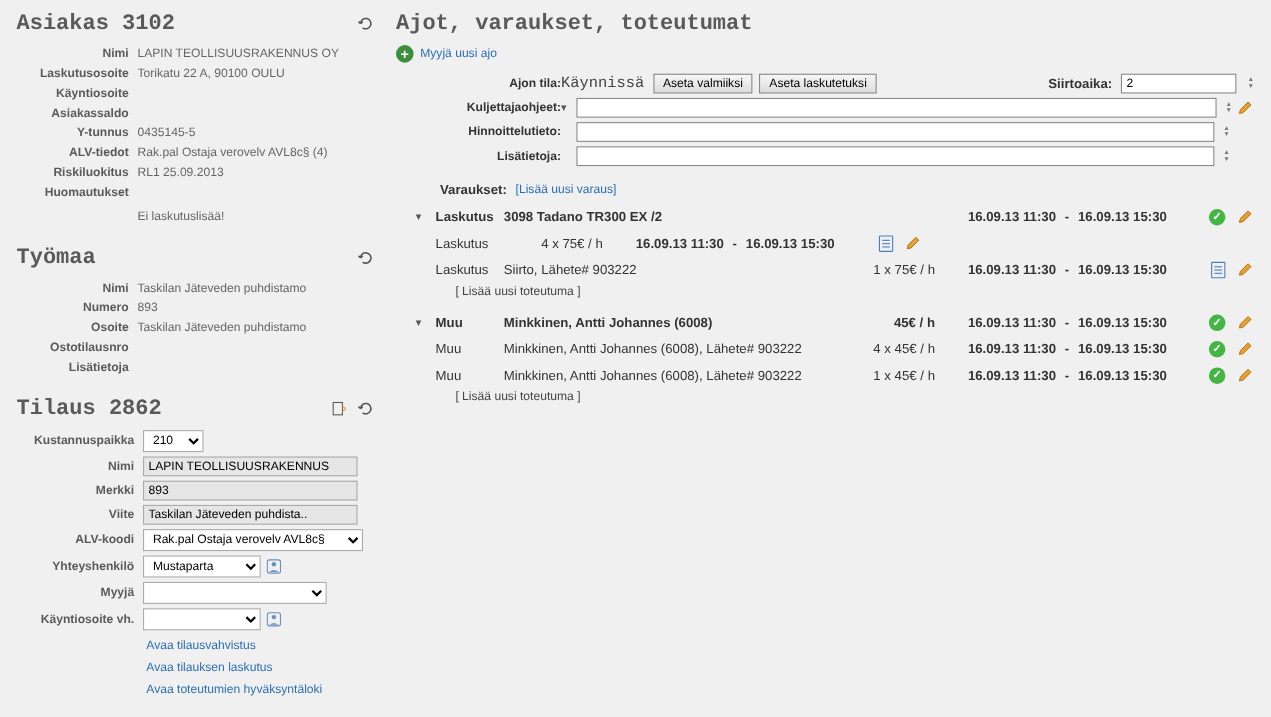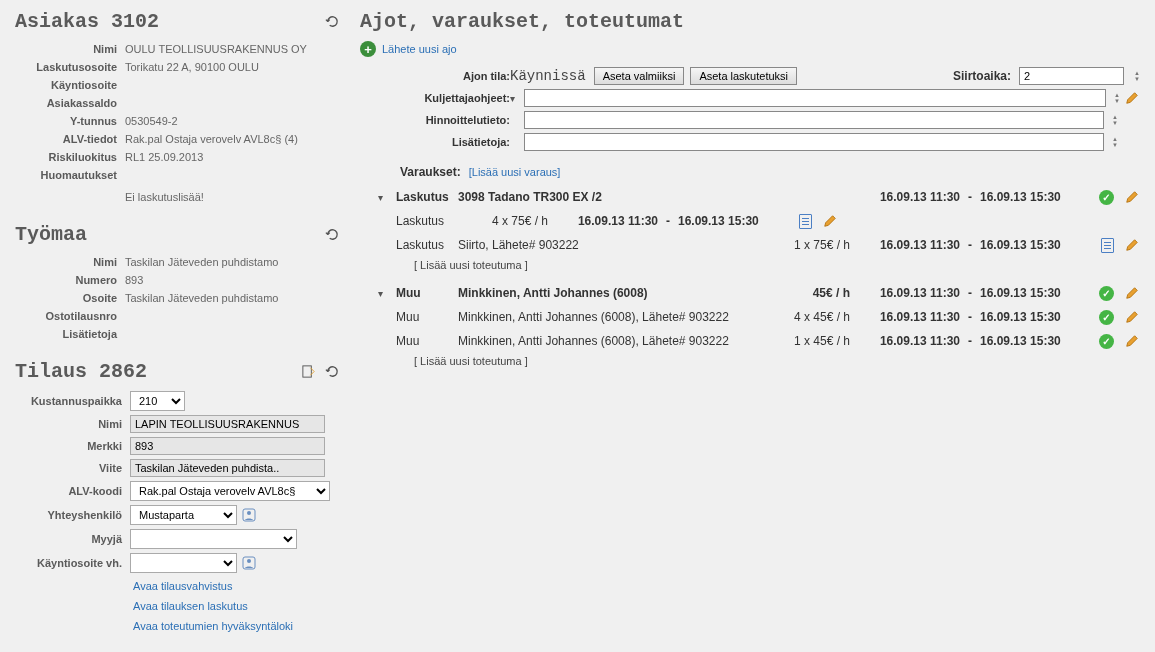--- a/index.html
+++ b/index.html
@@ -73,37 +73,37 @@
         <span class="icons">
           <span class="sm-icon refresh-icon">
               <svg viewBox="0 0 16 16">
                 <path fill="none" stroke="#555" stroke-width="1.5" d="M3 8a5 5 0 1 1 2 4M3 8l-2-2M3 8l2-2"></path>
               </svg>
             </span>
         </span>
       </h2>
       <div class="kv-row">
           <div class="kv-label">Nimi</div>
-          <div class="kv-value">OULU TEOLLISUUSRAKENNUS OY</div>
+          <div class="kv-value">LAPIN TEOLLISUUSRAKENNUS OY</div>
         </div>
       <div class="kv-row">
           <div class="kv-label">Laskutusosoite</div>
           <div class="kv-value">Torikatu 22 A, 90100 OULU</div>
         </div>
       <div class="kv-row">
           <div class="kv-label">Käyntiosoite</div>
           <div class="kv-value"></div>
         </div>
       <div class="kv-row">
           <div class="kv-label">Asiakassaldo</div>
           <div class="kv-value"></div>
         </div>
       <div class="kv-row">
           <div class="kv-label">Y-tunnus</div>
-          <div class="kv-value">0530549-2</div>
+          <div class="kv-value">0435145-5</div>
         </div>
       <div class="kv-row">
           <div class="kv-label">ALV-tiedot</div>
           <div class="kv-value">Rak.pal Ostaja verovelv AVL8c§ (4)</div>
         </div>
       <div class="kv-row">
           <div class="kv-label">Riskiluokitus</div>
           <div class="kv-value">RL1 25.09.2013</div>
         </div>
       <div class="kv-row">
@@ -217,21 +217,21 @@
       <div class="link-row"><span class="link">Avaa toteutumien hyväksyntäloki</span></div>
     </div>
   </div>
 
   <div class="right">
     <h2>
         <span>Ajot, varaukset, toteutumat</span>
       </h2>
     <div class="add-row">
       <span class="plus-icon">+</span>
-      <span class="link">Lähete uusi ajo</span>
+      <span class="link">Myyjä uusi ajo</span>
     </div>
 
     <div class="form-area">
     <div class="wide-form-row">
       <div class="wide-form-label">Ajon tila:</div>
       <span class="status-text">Käynnissä</span>
       <button class="btn">Aseta valmiiksi</button>
       <button class="btn">Aseta laskutetuksi</button>
       <div class="siirto-group">
         <b>Siirtoaika:</b>

